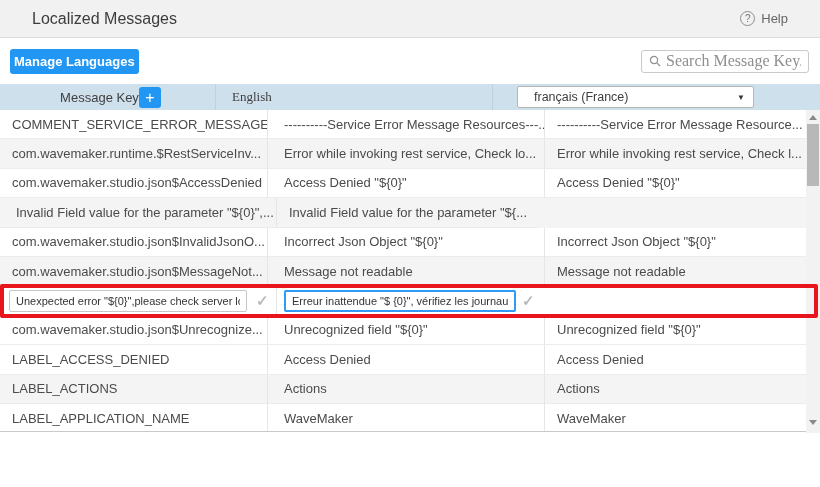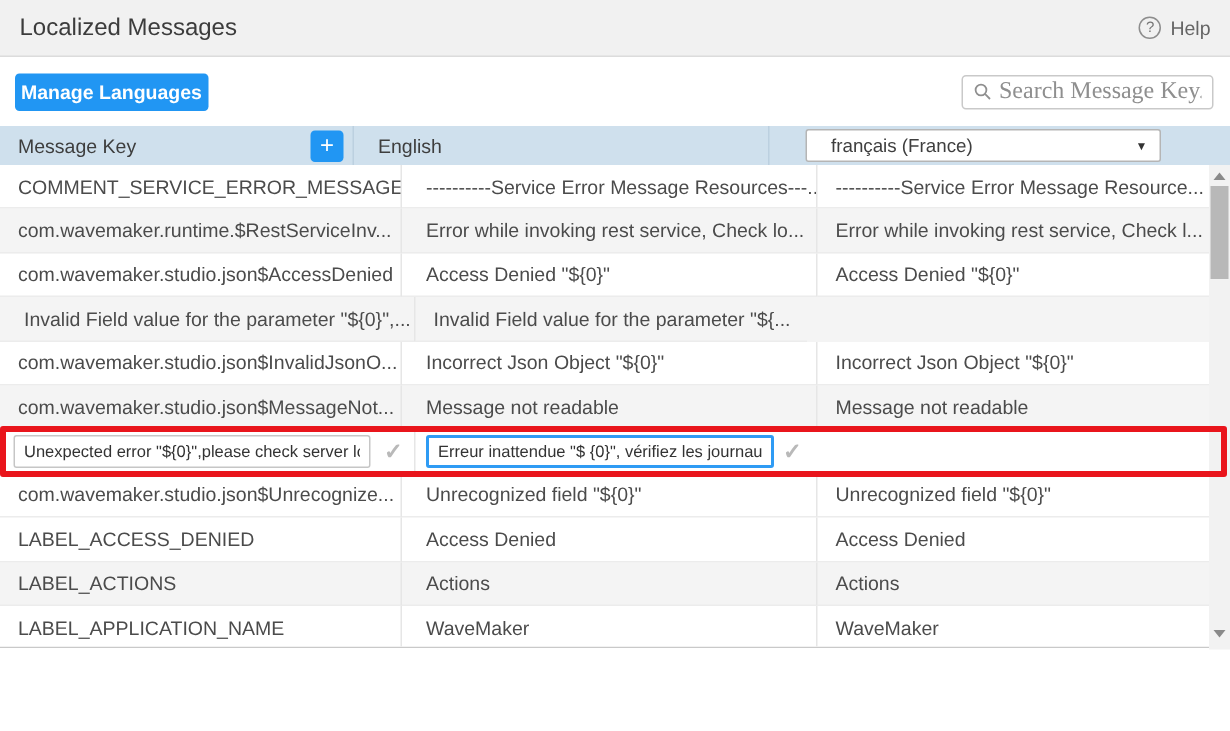--- a/index.html
+++ b/index.html
@@ -2,21 +2,21 @@
 <html><head>
 <meta charset="utf-8">
 <style>
   * { margin:0; padding:0; box-sizing:border-box; }
   html,body { width:820px; height:487px; overflow:hidden; }
   body { font-family:"Liberation Sans", sans-serif; background:#fff; color:#4b4b4b; }
   .app { position:relative; width:820px; height:487px; background:#fff; }
 
   
   .titlebar { height:38px; background:#f1f1f1; border-bottom:1px solid #dcdcdc;
-    display:flex; align-items:center; justify-content:space-between; padding:0 13px; }
+    display:flex; align-items:center; justify-content:space-between; padding:0 32px; }
   .title { font-size:16px; color:#3c3c3c; }
   .help { display:flex; align-items:center; gap:6px; color:#666; font-size:13px; cursor:pointer; }
   .help-circle { width:15px; height:15px; border:1px solid #8d8d8d; border-radius:50%;
     display:flex; align-items:center; justify-content:center; font-size:10px; color:#777; }
 
   
   .toolbar { height:46px; display:flex; align-items:center; justify-content:space-between; padding:0 11px 0 10px; }
   .btn { border:none; border-radius:3px; color:#fff; font-size:13px; font-weight:bold;
     font-family:"Liberation Sans",sans-serif; cursor:pointer; }
   .btn-manage { background:#2196f3; height:25px; padding:0 4px; }
@@ -24,22 +24,22 @@
     display:flex; align-items:center; padding:0 7px; gap:5px; }
   .searchbox input { border:none; outline:none; width:100%; font-size:16px; color:#7f1d1d;
     font-family:Liberation Serif, serif; background:transparent; }
   .searchbox input::placeholder { color:#8f8f8f; }
   .mag { flex:none; }
 
   
   .table { position:absolute; left:0; top:84px; width:820px; }
   .thead { height:26px; background:#cfe0ed; display:flex; align-items:center; font-size:13px; color:#3e3e3e; }
   .th { height:100%; display:flex; align-items:center; }
-  .th-key { width:236px; padding-left:12px; border-right:1px solid #bcd0e0; justify-content:space-between; }
-  .th-en { width:277px; padding-left:16px; border-right:1px solid #bcd0e0; }
+  .th-key { width:216px; padding-left:12px; border-right:1px solid #bcd0e0; justify-content:center; }
+  .th-en { width:277px; padding-left:16px; border-right:1px solid #bcd0e0;font-family:Liberation Serif, serif; }
   .th-fr { width:261px; padding-left:8px; }
   .th-gutter { flex:1; }
   .addbtn { width:22px; height:21px; background:#2196f3; border:none; border-radius:3px; color:#fff;
     font-size:16px; line-height:19px; margin-right:6px; cursor:pointer; display:flex;
     align-items:center; justify-content:center; }
   .langselect { width:248px; height:22px; background:#fff; border:1px solid #b5b5b5; border-radius:2px;
     display:flex; align-items:center; justify-content:space-between; padding:0 8px 0 16px;
     font-size:12.5px; color:#3e3e3e; cursor:pointer;margin-left:16px; }
   .langselect .caret { font-size:8px; color:#333; }
 

